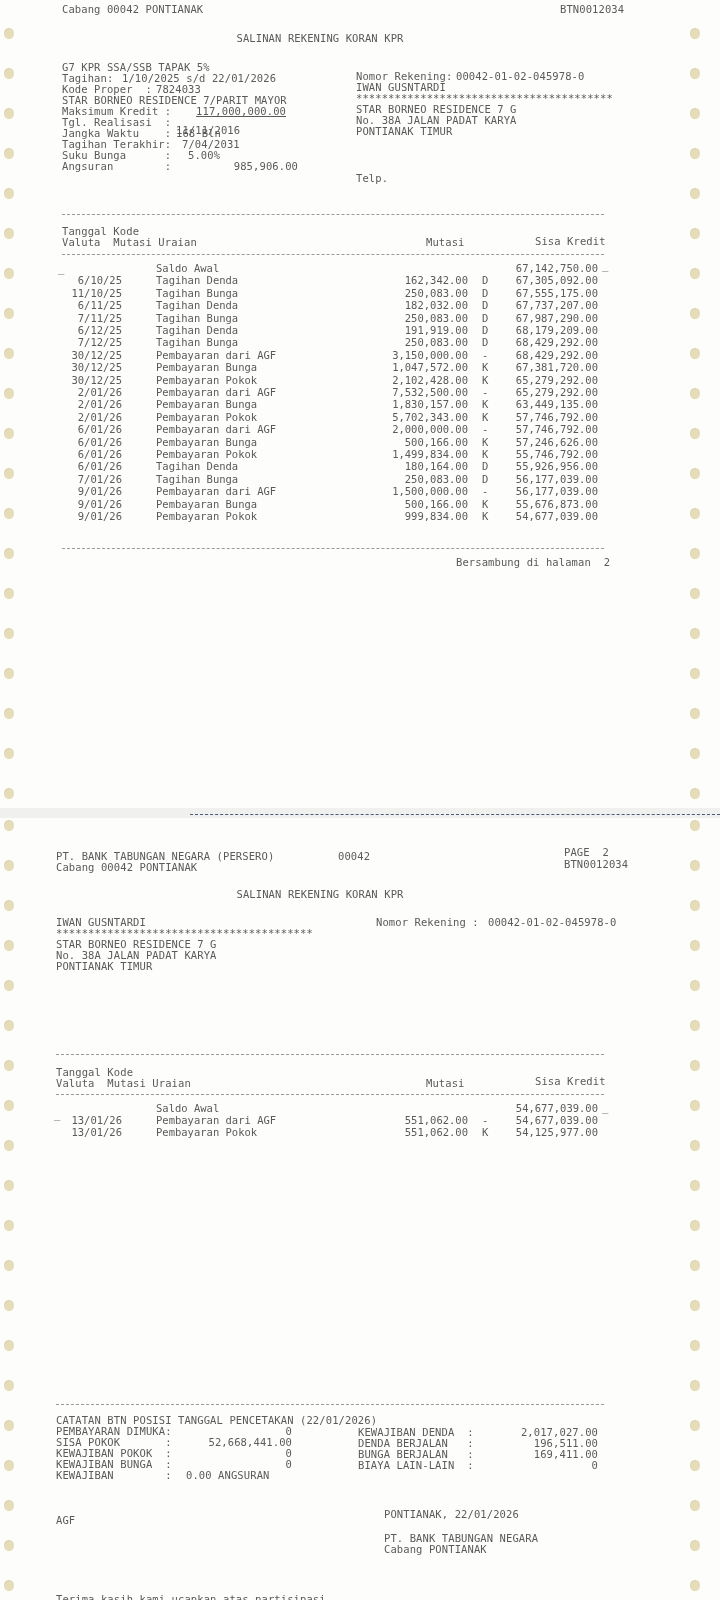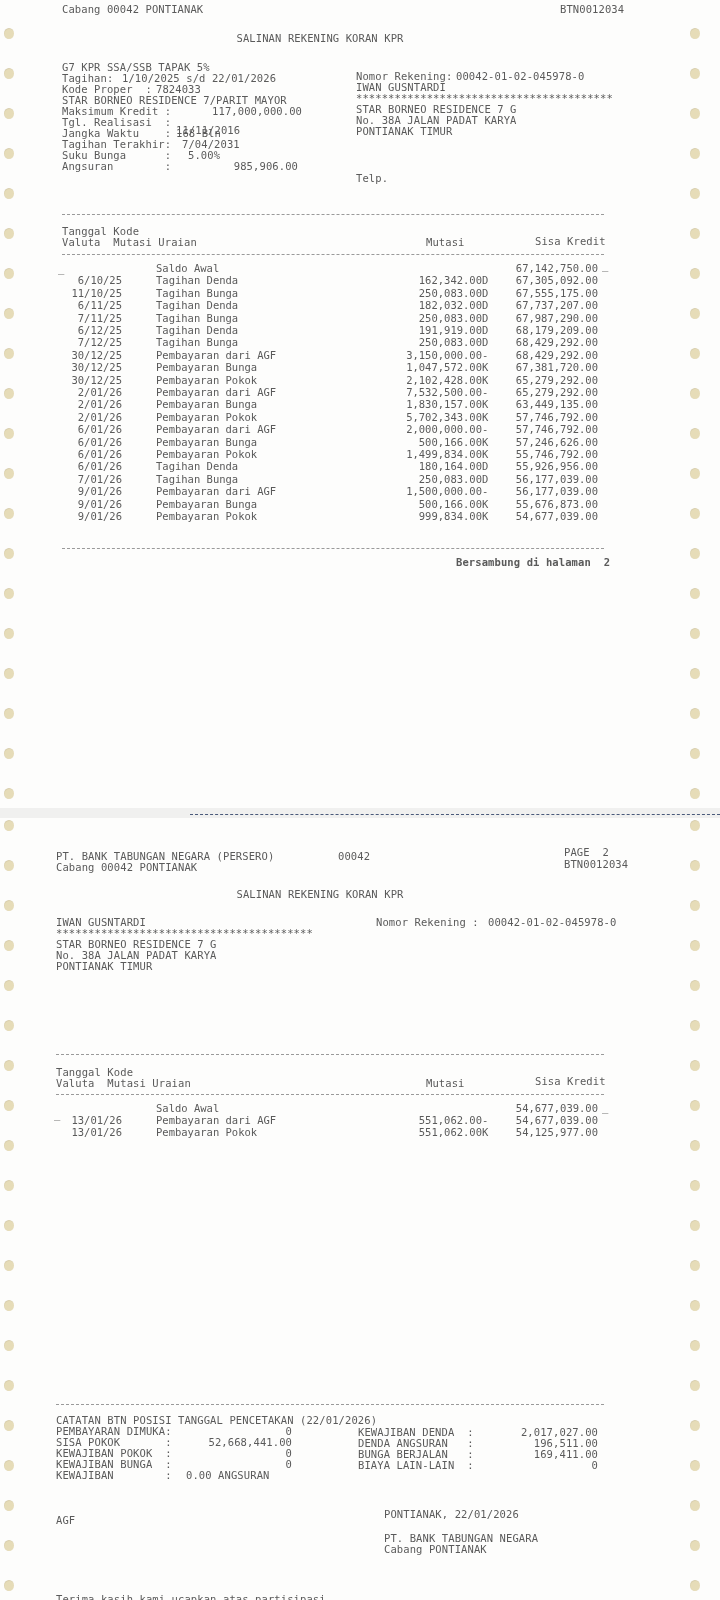--- a/index.html
+++ b/index.html
@@ -18,41 +18,41 @@
   .holes-left { left:4px; } .holes-right { left:690px; }
   .hole { position:absolute; width:10px; height:11px; border-radius:50%;
     background:radial-gradient(circle at 55% 55%, #e6dcb8 0 55%, #d6ccaa 70%, #c9c9d0 100%); }
   .t { position:absolute; font-size:10.5px; line-height:12px; white-space:pre; letter-spacing:0.1px; color:#5a5a5a; }
   .r { text-align:right; }
   .center { text-align:center; }
   .dash { position:absolute; height:0; border-top:1px dashed #9a9a9a; }
   .row { position:absolute; left:0; width:720px; height:12px; }
   .row .c-date { position:absolute; left:62px; width:60px; text-align:right; }
   .row .c-desc { position:absolute; left:156px; }
-  .row .c-mut  { position:absolute; left:332px; width:150px; text-align:right; }
+  .row .c-mut  { position:absolute; left:318px; width:150px; text-align:right; }
   .row .c-flag { position:absolute; left:482px; width:12px; }
   .row .c-bal  { position:absolute; left:490px; width:108px; text-align:right; }
   .row span { font-size:10.5px; line-height:12px; white-space:pre; color:#5a5a5a; }
 </style>
 </head>
 <body>
 
 <div class="page page1">
   <div class="t" style="left:62px;top:3px;">Cabang 00042 PONTIANAK</div>
   <div class="t" style="left:560px;top:3px;">BTN0012034</div>
   <div class="t center" style="left:0;width:640px;top:32px;">SALINAN REKENING KORAN KPR</div>
 
   <div class="t" style="left:62px;top:61px;">G7 KPR SSA/SSB TAPAK 5%</div>
   <div class="t" style="left:62px;top:72px;">Tagihan:</div>
   <div class="t" style="left:122px;top:72px;">1/10/2025 s/d 22/01/2026</div>
   <div class="t" style="left:62px;top:83px;">Kode Proper  :</div>
   <div class="t" style="left:156px;top:83px;">7824033</div>
   <div class="t" style="left:62px;top:94px;">STAR BORNEO RESIDENCE 7/PARIT MAYOR</div>
   <div class="t" style="left:62px;top:105px;">Maksimum Kredit :</div>
-  <div class="t r" style="left:184px;width:118px;top:105px;">117,000,000.00</div>
+  <div class="t r" style="left:168px;width:118px;top:105px;text-decoration:underline;">117,000,000.00</div>
   <div class="t" style="left:62px;top:116px;">Tgl. Realisasi  :</div>
   <div class="t" style="left:176px;top:116px;margin-top:8px;">11/11/2016</div>
   <div class="t" style="left:62px;top:127px;">Jangka Waktu    :</div>
   <div class="t" style="left:176px;top:127px;">168 Bln</div>
   <div class="t" style="left:62px;top:138px;">Tagihan Terakhir:</div>
   <div class="t" style="left:182px;top:138px;">7/04/2031</div>
   <div class="t" style="left:62px;top:149px;">Suku Bunga      :</div>
   <div class="t" style="left:188px;top:149px;">5.00%</div>
   <div class="t" style="left:62px;top:160px;">Angsuran        :</div>
   <div class="t r" style="left:200px;width:98px;top:160px;">985,906.00</div>
@@ -219,21 +219,21 @@
       <div class="row" style="top: 510px;">
         <span class="c-date">9/01/26</span>
         <span class="c-desc">Pembayaran Pokok</span>
         <span class="c-mut">999,834.00</span>
         <span class="c-flag">K</span>
         <span class="c-bal">54,677,039.00</span>
       </div>
     </div>
 
   <div class="dash" style="left:62px;width:542px;top:548px;"></div>
-  <div class="t" style="left:456px;top:556px;font-weight:bold;">Bersambung di halaman  2</div>
+  <div class="t" style="left:456px;top:556px;">Bersambung di halaman  2</div>
 </div>
 
 <div class="tear"></div>
 <div class="tear-line"></div>
 
 <div class="page page2">
   <div class="t" style="left:56px;top:32px;">PT. BANK TABUNGAN NEGARA (PERSERO)</div>
   <div class="t" style="left:338px;top:32px;">00042</div>
   <div class="t" style="left:56px;top:43px;">Cabang 00042 PONTIANAK</div>
   <div class="t" style="left:564px;top:28px;">PAGE  2</div>
@@ -291,21 +291,21 @@
       <div class="t" style="left: 56px; top: 629px;">KEWAJIBAN POKOK  :</div>
       <div class="t r" style="left: 152px; width: 140px; top: 629px;">0</div>
       <div class="t" style="left: 56px; top: 640px;">KEWAJIBAN BUNGA  :</div>
       <div class="t r" style="left: 152px; width: 140px; top: 640px;">0</div>
       <div class="t" style="left: 56px; top: 651px;">KEWAJIBAN        :</div>
       <div class="t" style="left: 186px; width: auto; top: 651px;">0.00 ANGSURAN</div>
     </div>
   <div id="sumRight">
       <div class="t" style="left: 358px; top: 608px;">KEWAJIBAN DENDA  :</div>
       <div class="t r" style="left: 458px; width: 140px; top: 608px;">2,017,027.00</div>
-      <div class="t" style="left: 358px; top: 619px;">DENDA ANGSURAN   :</div>
+      <div class="t" style="left: 358px; top: 619px;">DENDA BERJALAN   :</div>
       <div class="t r" style="left: 458px; width: 140px; top: 619px;">196,511.00</div>
       <div class="t" style="left: 358px; top: 630px;">BUNGA BERJALAN   :</div>
       <div class="t r" style="left: 458px; width: 140px; top: 630px;">169,411.00</div>
       <div class="t" style="left: 358px; top: 641px;">BIAYA LAIN-LAIN  :</div>
       <div class="t r" style="left: 458px; width: 140px; top: 641px;">0</div>
     </div>
   <div class="t" style="left:56px;top:696px;">AGF</div>
   <div class="t" style="left:384px;top:690px;">PONTIANAK, 22/01/2026</div>
   <div class="t" style="left:384px;top:714px;">PT. BANK TABUNGAN NEGARA</div>
   <div class="t" style="left:384px;top:725px;">Cabang PONTIANAK</div>

